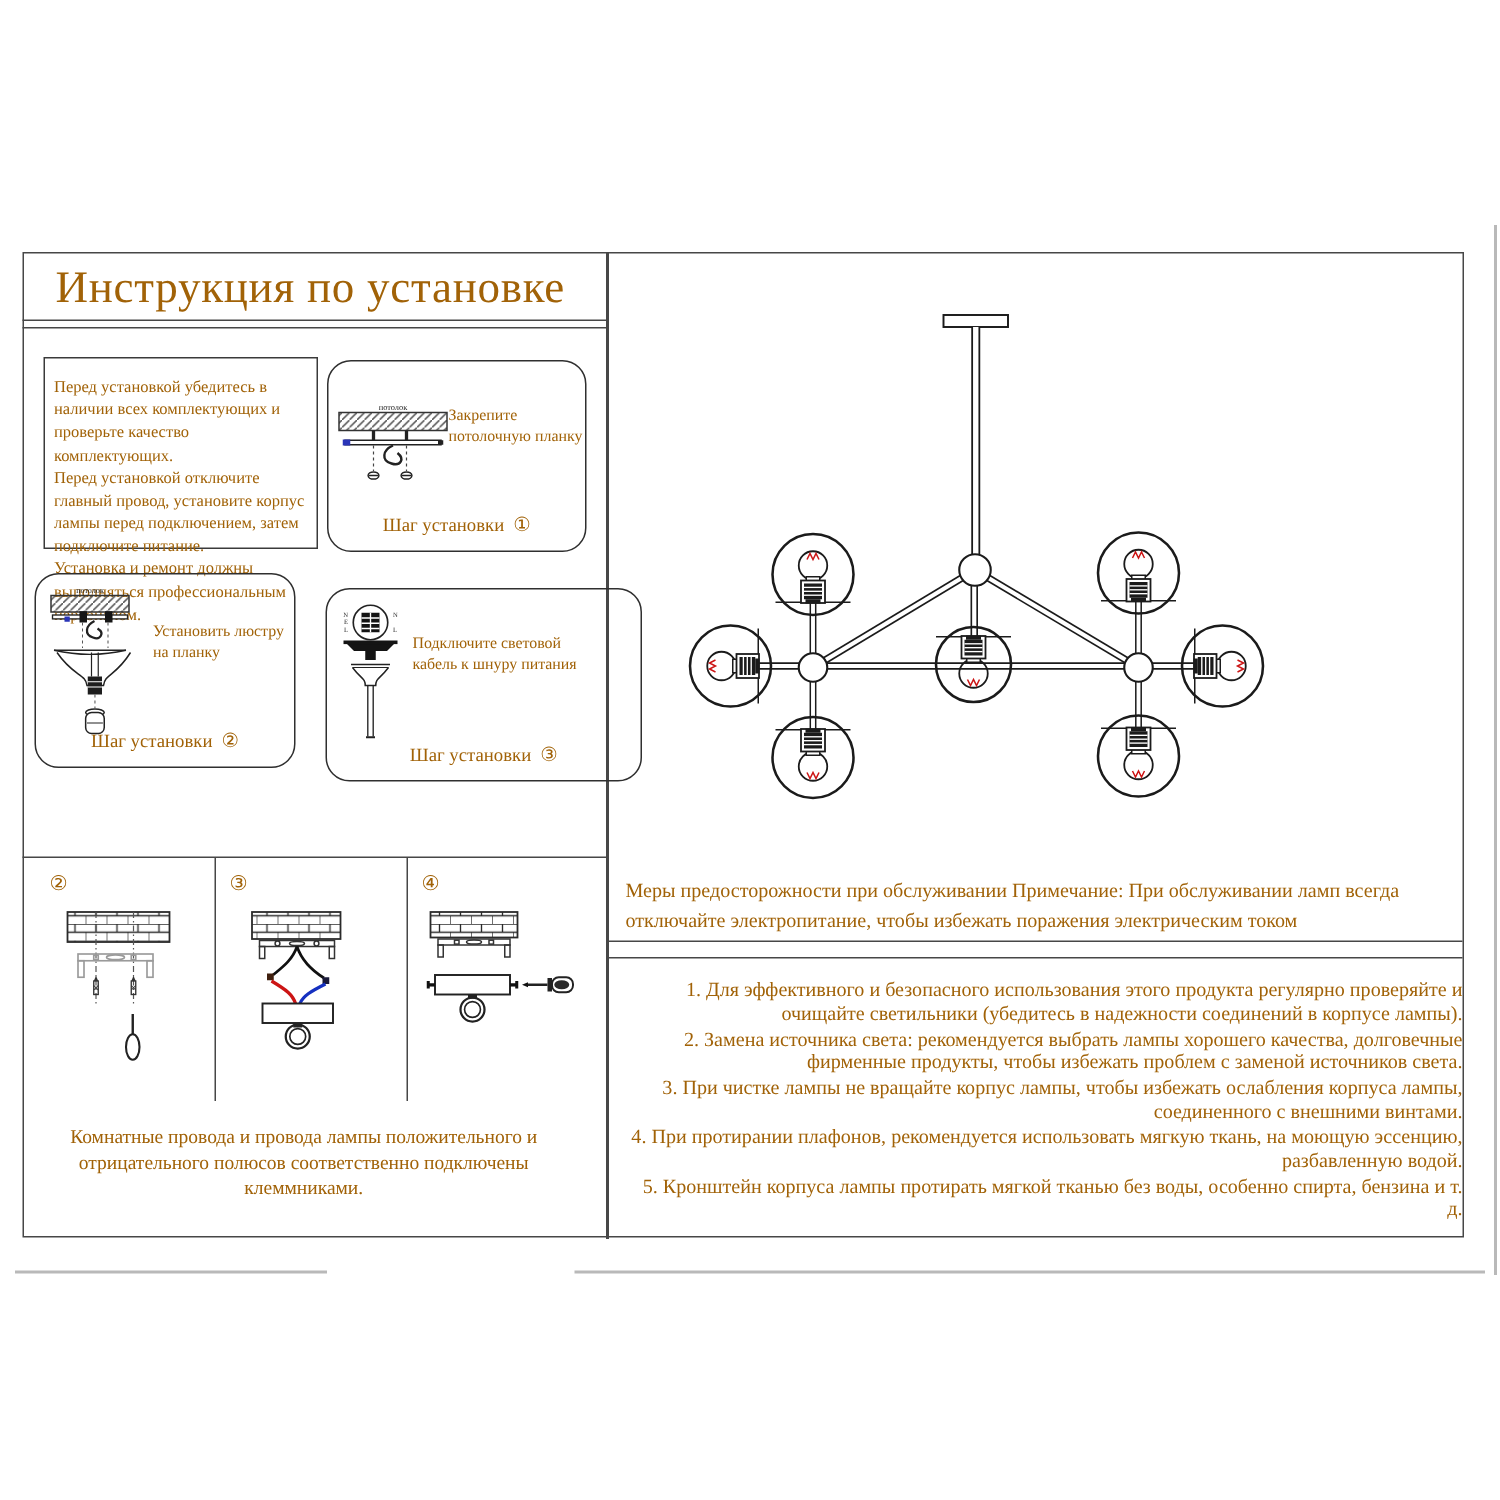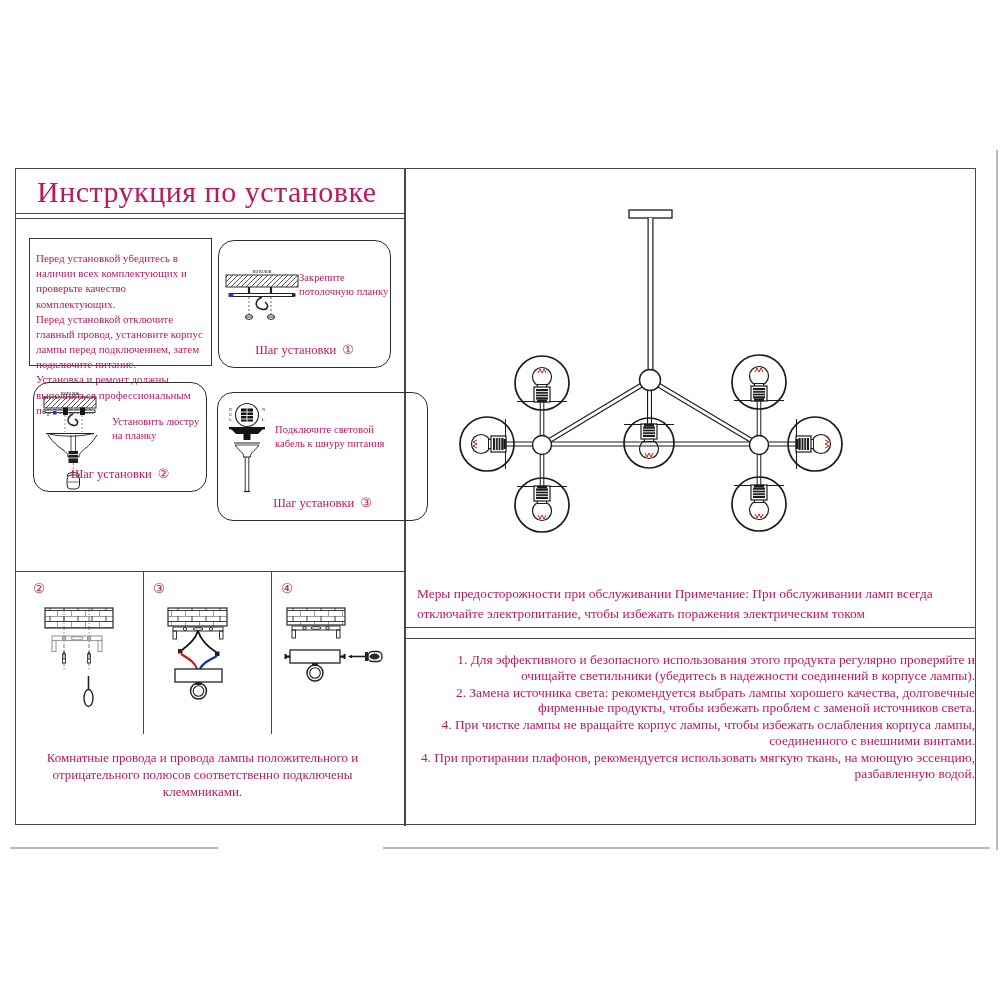--- a/index.html
+++ b/index.html
@@ -1,27 +1,27 @@
 <!DOCTYPE html>
 <html><head>
 <meta charset="utf-8">
 <style>
   html,body{margin:0;padding:0;background:#ffffff;}
   .page{position:relative;width:1000px;height:1000px;background:#ffffff;overflow:hidden;
-        font-family:"Liberation Serif","DejaVu Serif",serif;color:#be185d;}
+        font-family:"Liberation Serif","DejaVu Serif",serif;color:#a16207;}
   .abs{position:absolute;}
   .page-frame{left:15px;top:168px;width:959px;height:655px;border:1.6px solid #474747;}
   .v-divider{left:404px;top:168px;width:1.6px;height:658px;background:#474747;}
   .hline{background:#474747;height:1.4px;}
   .title{left:37px;top:175px;font-size:30px;letter-spacing:.5px;white-space:nowrap;}
   .intro-box{left:29px;top:238px;width:183px;height:128px;border:1.3px solid #3a3a3a;box-sizing:border-box;}
   .intro-text{left:6px;top:12px;width:170px;font-size:11px;line-height:1.38;white-space:pre-line;}
   .step-box{border:1.4px solid #2f2f2f;border-radius:16px;box-sizing:border-box;}
   .step1{left:218px;top:240px;width:173px;height:128px;}
-  .step2{left:33px;top:382px;width:174px;height:110px;}
+  .step2{left:23px;top:382px;width:174px;height:130px;}
   .step3{left:217px;top:382px;width:211px;height:129px;margin-top:10px;}
   .caption{font-size:10.6px;line-height:1.35;}
   .step-label{position:absolute;left:0;right:0;bottom:9px;text-align:center;font-size:12.5px;font-family:Liberation Serif, serif;}
   .step-label .num{margin-left:6px;font-size:13px;}
   .panel-num{font-size:13.5px;}
   .note{left:30px;top:750px;width:345px;text-align:center;font-size:13px;line-height:1.3;}
   .precaution{left:417px;top:584px;width:552px;font-size:13.4px;line-height:1.5;}
   .maint{left:417px;top:652px;width:558px;font-size:13.4px;line-height:1.18;text-align:right;}
   .maint div{margin:0 0 1px 0;}
   .scan-edge{background:#b9b9b9;}
@@ -304,17 +304,18 @@
     </g>
   </svg>
 
   <div class="abs note">Комнатные провода и провода лампы положительного и отрицательного полюсов соответственно подключены клеммниками.</div>
 
   <div class="abs precaution">Меры предосторожности при обслуживании Примечание: При обслуживании ламп всегда отключайте электропитание, чтобы избежать поражения электрическим током</div>
 
   <div class="abs maint">
     <div>1. Для эффективного и безопасного использования этого продукта регулярно проверяйте и очищайте светильники (убедитесь в надежности соединений в корпусе лампы).</div>
     <div>2. Замена источника света: рекомендуется выбрать лампы хорошего качества, долговечные фирменные продукты, чтобы избежать проблем с заменой источников света.</div>
-    <div>4. При чистке лампы не вращайте корпус лампы, чтобы избежать ослабления корпуса лампы, соединенного с внешними винтами.</div>
+    <div>3. При чистке лампы не вращайте корпус лампы, чтобы избежать ослабления корпуса лампы, соединенного с внешними винтами.</div>
     <div>4. При протирании плафонов, рекомендуется использовать мягкую ткань, на моющую эссенцию, разбавленную водой.</div>
+    <div>5. Кронштейн корпуса лампы протирать мягкой тканью без воды, особенно спирта, бензина и т. д.</div>
   </div>
 
 </div>
 
 </body></html>

